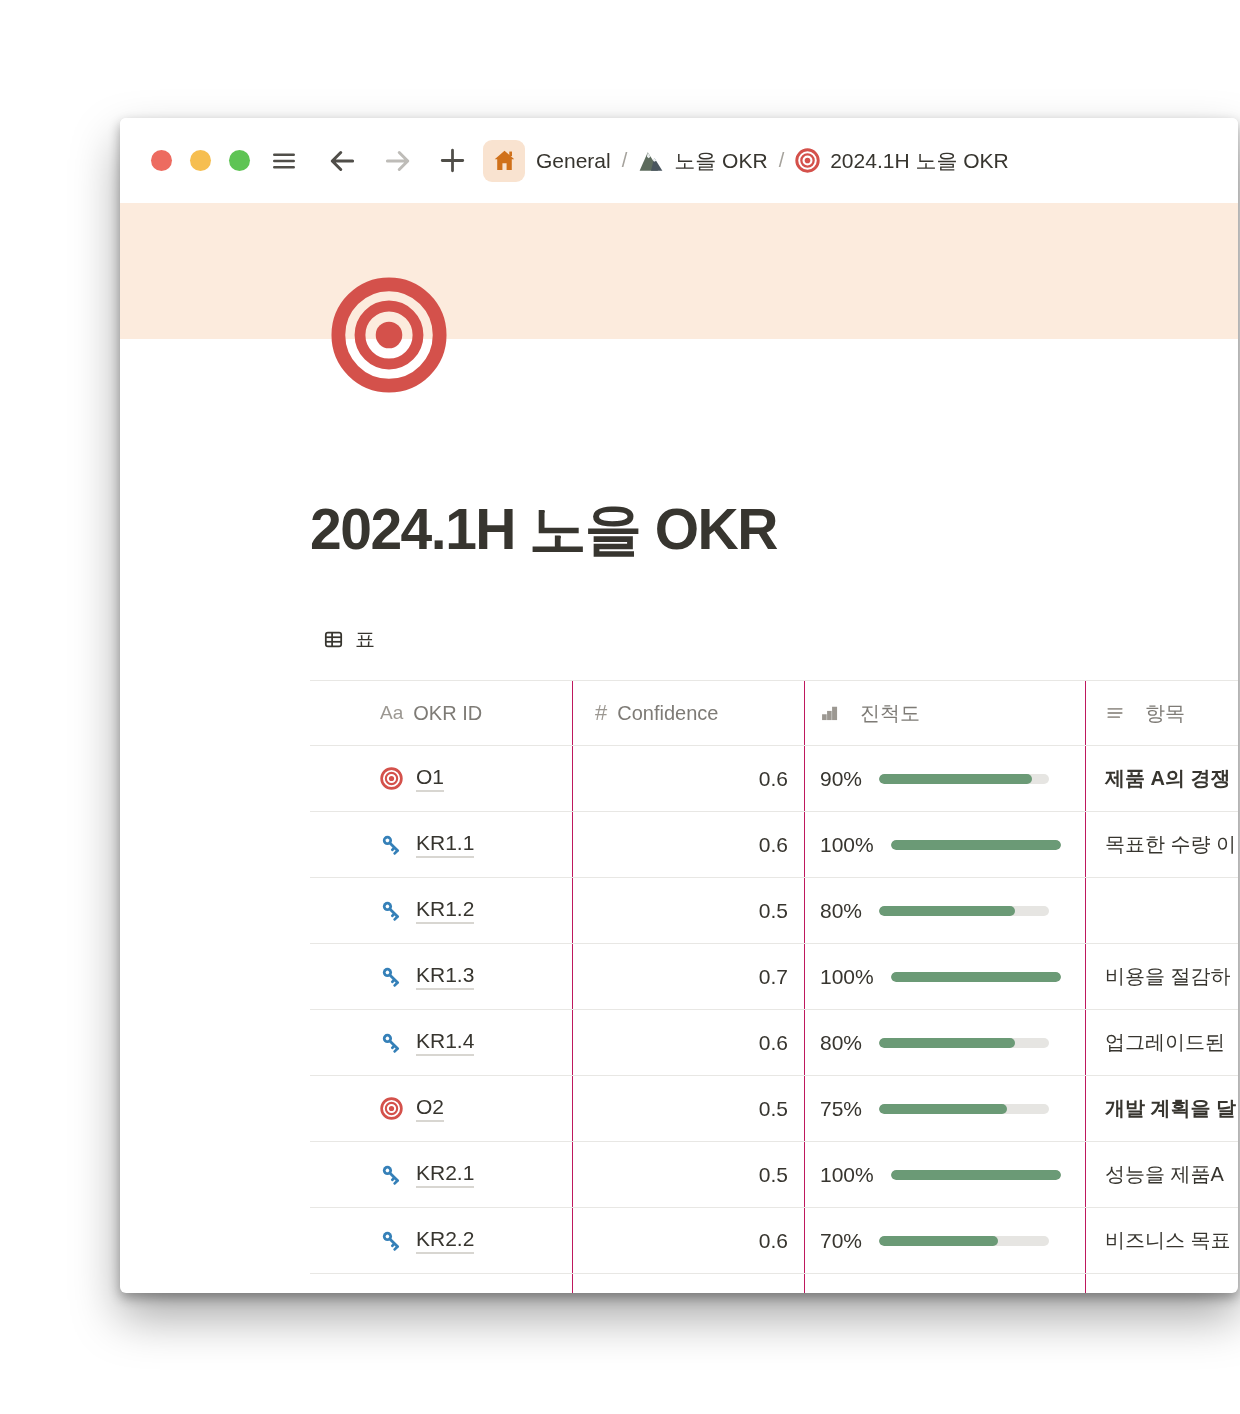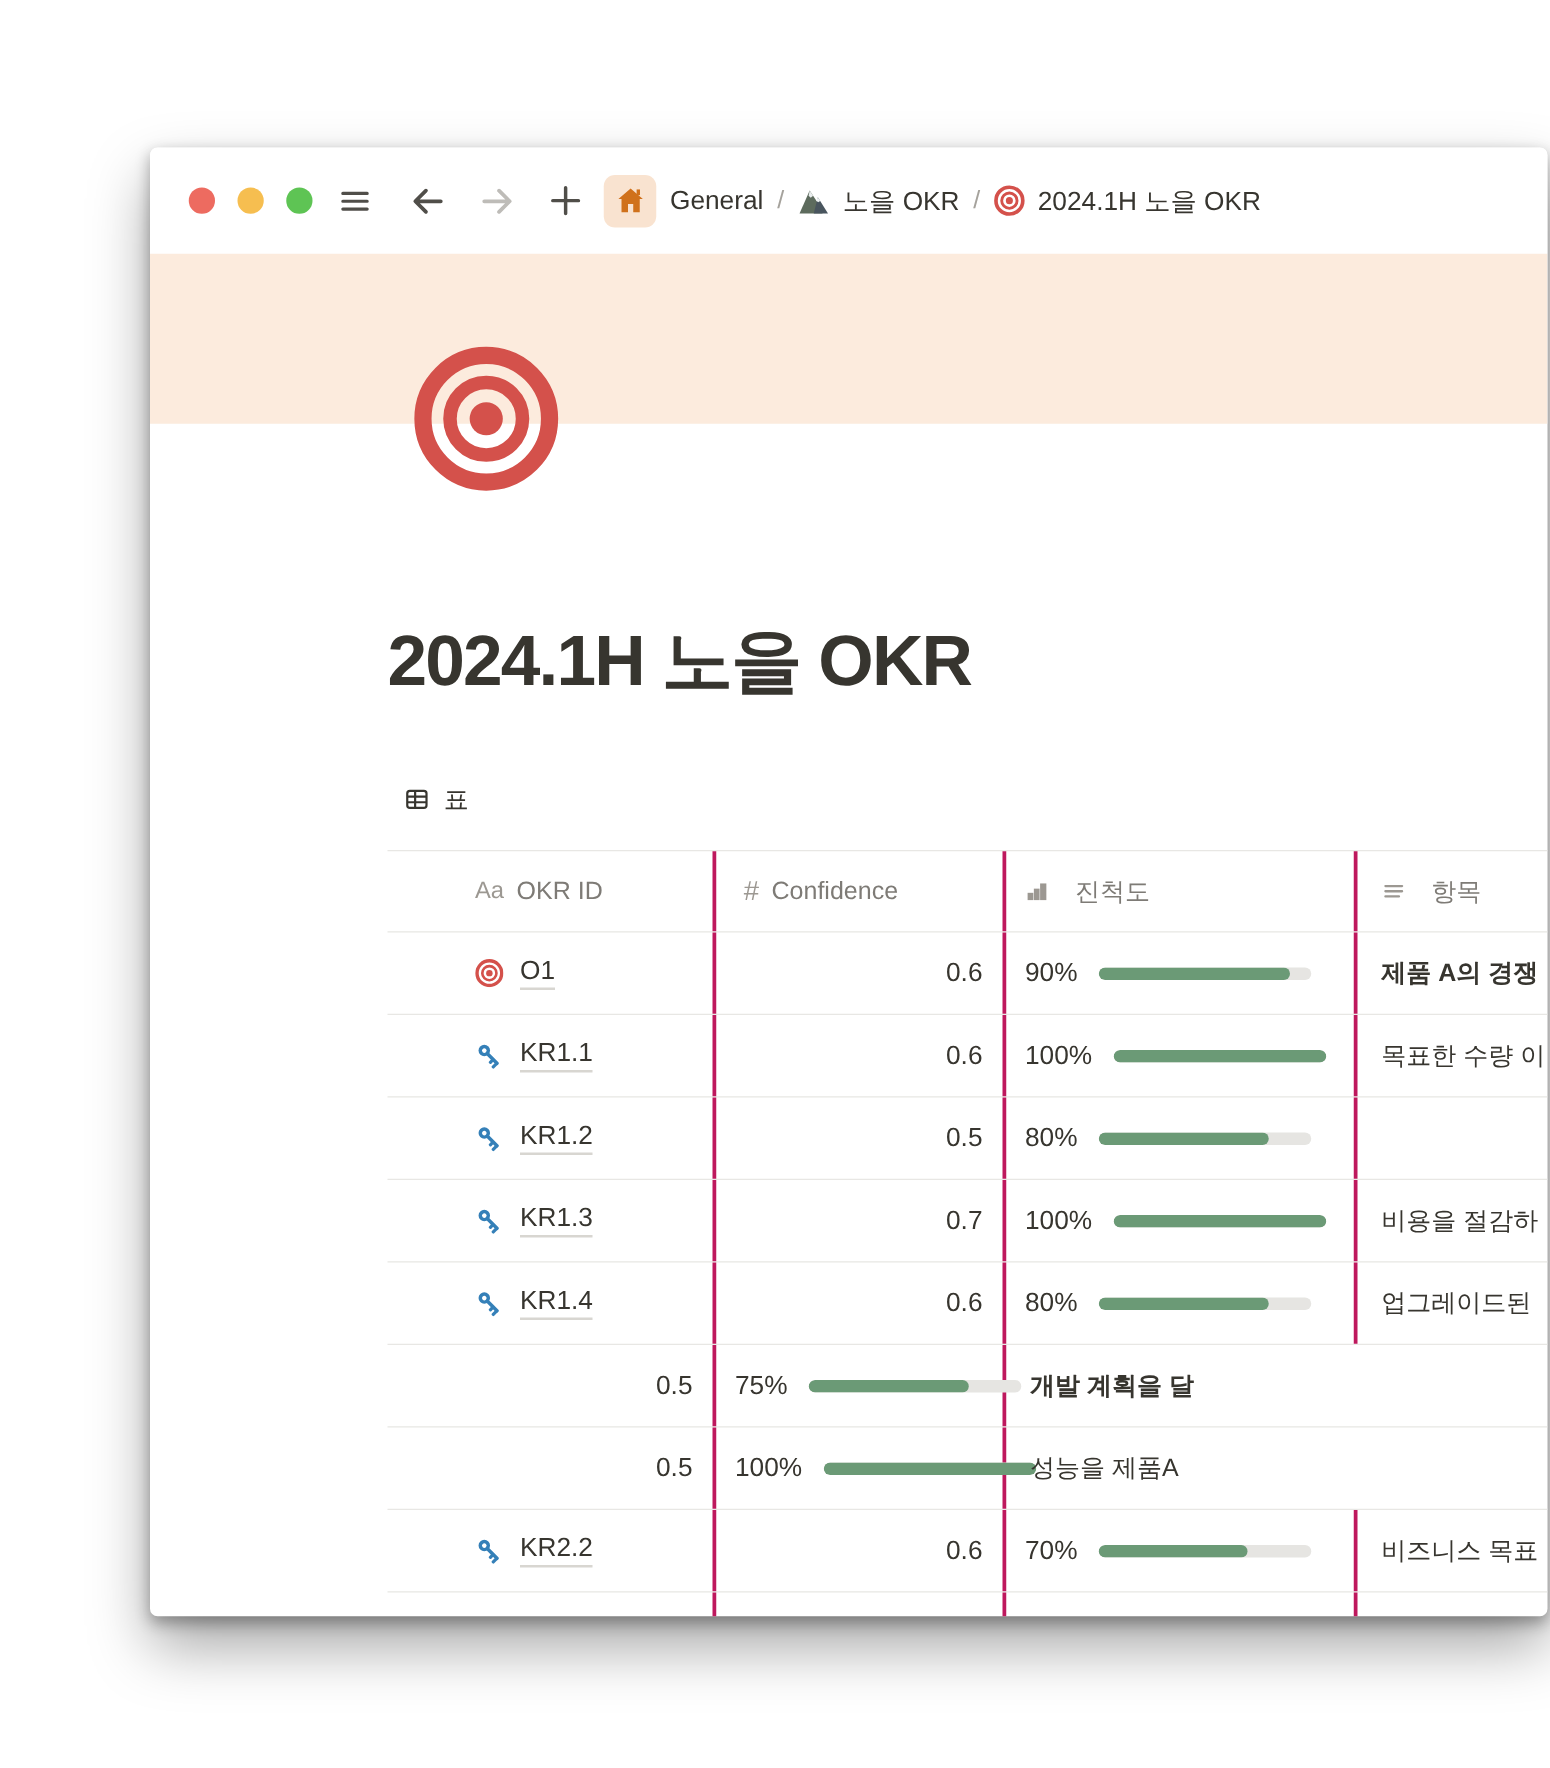--- a/index.html
+++ b/index.html
@@ -41,21 +41,21 @@
   .page-icon svg{width:118px;height:118px;display:block;}
   .page-title{margin:100px 0 0 0;font-size:57px;line-height:71px;font-weight:700;letter-spacing:-1.5px;color:#37352f;}
   .view-tab{margin:56px 0 0 13px;height:36px;display:flex;align-items:center;gap:11px;color:#37352f;width:max-content;}
   .view-tab svg{width:21px;height:21px;color:#37352f;}
   .view-tab-label{font-size:20px;font-weight:500;}
   
   .okr-table{margin-top:23px;border-top:1px solid #e8e7e4;}
   .t-row{display:grid;grid-template-columns:263px 232px 281px 1fr;height:65px;border-bottom:1px solid #e8e7e4;}
   .t-row.header{height:64px;color:#7e7b76;}
   .c{display:flex;align-items:center;}
-  .c1,.c2,.c3{border-right:3px solid #be185d;}
+  .c1,.c2,.c3{border-right:1px solid #be185d;}
   .c1{padding-left:70px;gap:13px;}
   .c2{justify-content:flex-end;padding-right:16px;font-size:21px;}
   .c3{padding-left:15px;}
   .c4{padding-left:19px;font-size:20px;white-space:nowrap;overflow:visible;text-align:center;}
   .header .hc{font-size:20px;gap:10px;}
   .header .c1{padding-left:70px;}
   .header .c2{justify-content:flex-start;padding-left:22px;font-size:20px;}
   .h-glyph{color:#9c9892;font-weight:500;}
   .h-glyph.aa{font-size:19px;letter-spacing:0;}
   .h-glyph.hash{font-size:22px;}
@@ -325,31 +325,47 @@
         <div class="c c3">
           <span class="pct">80%</span>
           <span class="bar">
               <span class="fill" style="width: 80%;"></span>
             </span>
         </div>
         <div class="c c4">업그레이드된</div>
       </div>
 
       <div class="t-row row-objective">
+        <div class="c c1">
+          <span class="row-icon icon-red">
+              <svg>
+                <use href="#sym-target"></use>
+              </svg>
+            </span>
+          <span class="name">O2</span>
+        </div>
         <div class="c c2">0.5</div>
         <div class="c c3">
           <span class="pct">75%</span>
           <span class="bar">
               <span class="fill" style="width: 75%;"></span>
             </span>
         </div>
         <div class="c c4">개발 계획을 달</div>
       </div>
 
       <div class="t-row">
+        <div class="c c1">
+          <span class="row-icon icon-blue">
+              <svg>
+                <use href="#sym-key"></use>
+              </svg>
+            </span>
+          <span class="name">KR2.1</span>
+        </div>
         <div class="c c2">0.5</div>
         <div class="c c3">
           <span class="pct">100%</span>
           <span class="bar">
               <span class="fill" style="width: 100%;"></span>
             </span>
         </div>
         <div class="c c4">성능을 제품A</div>
       </div>
 

